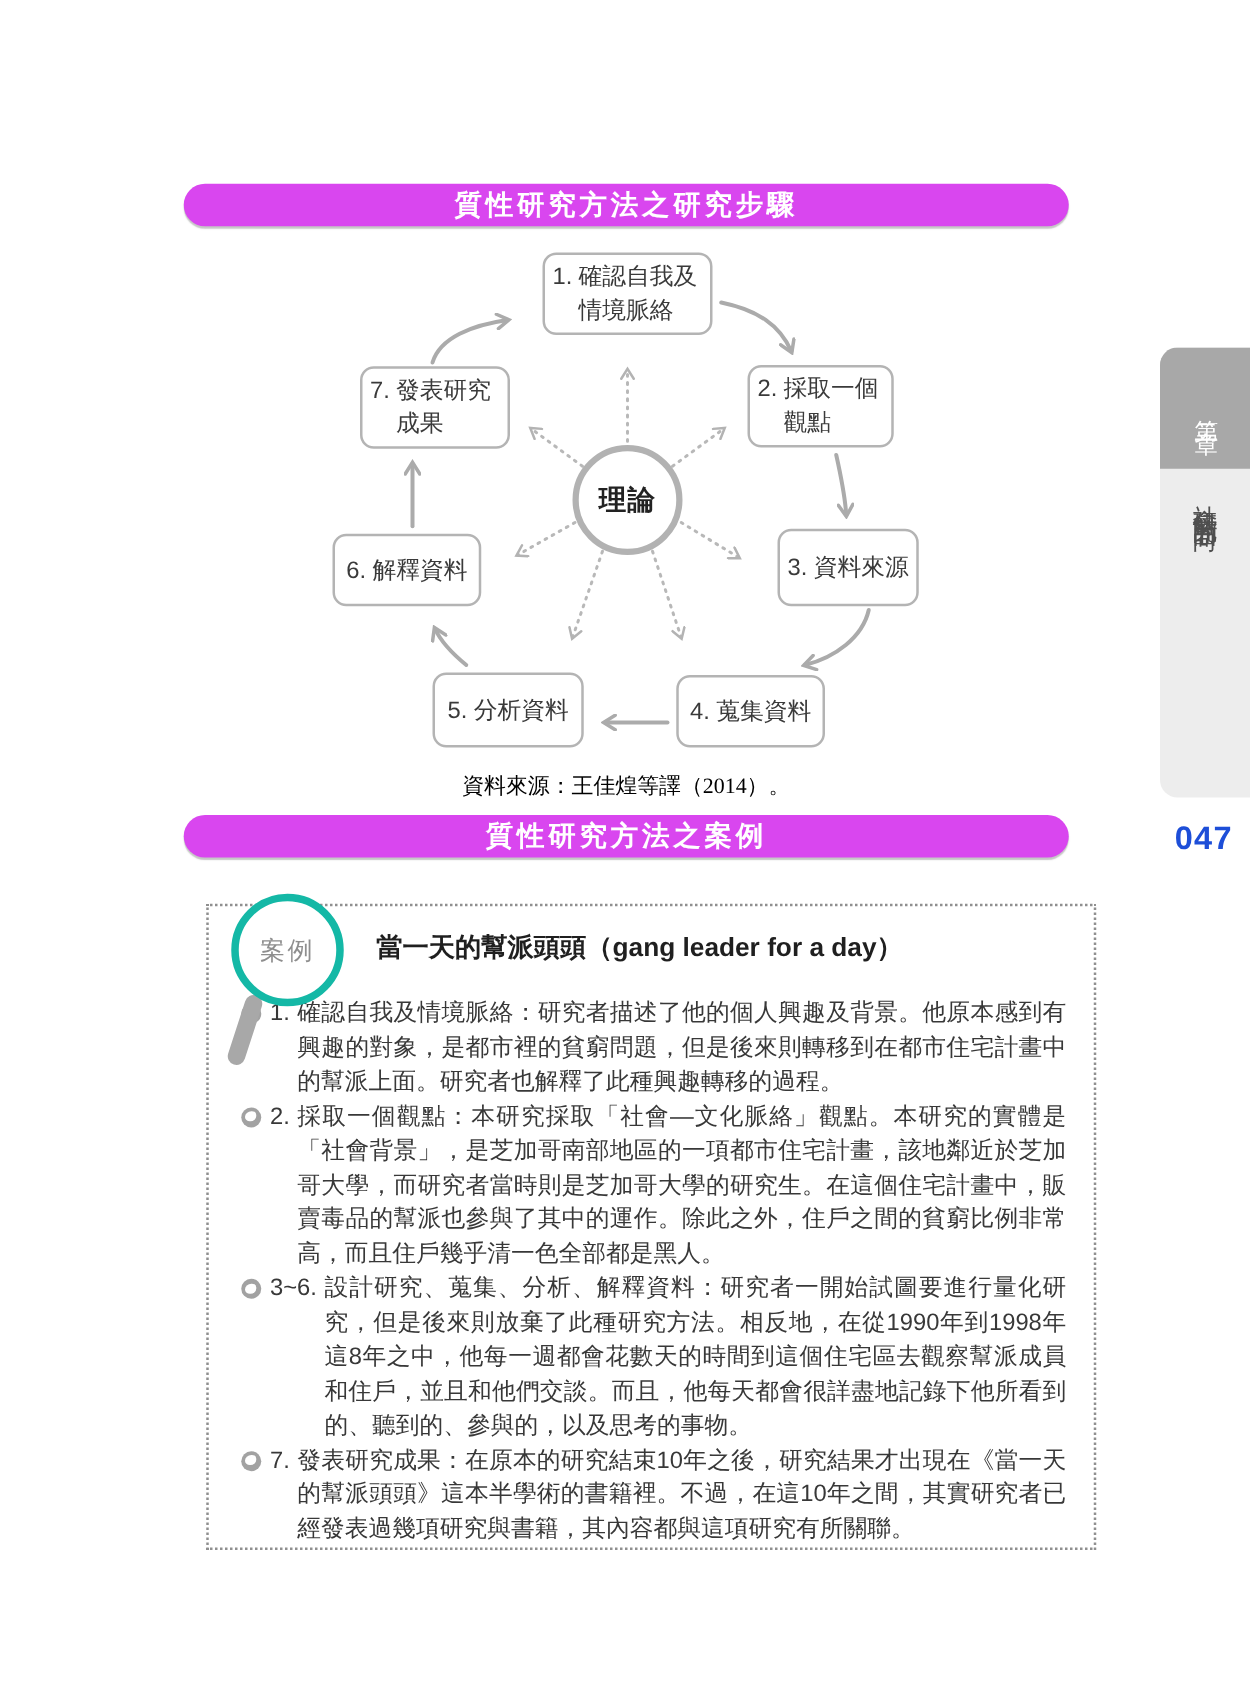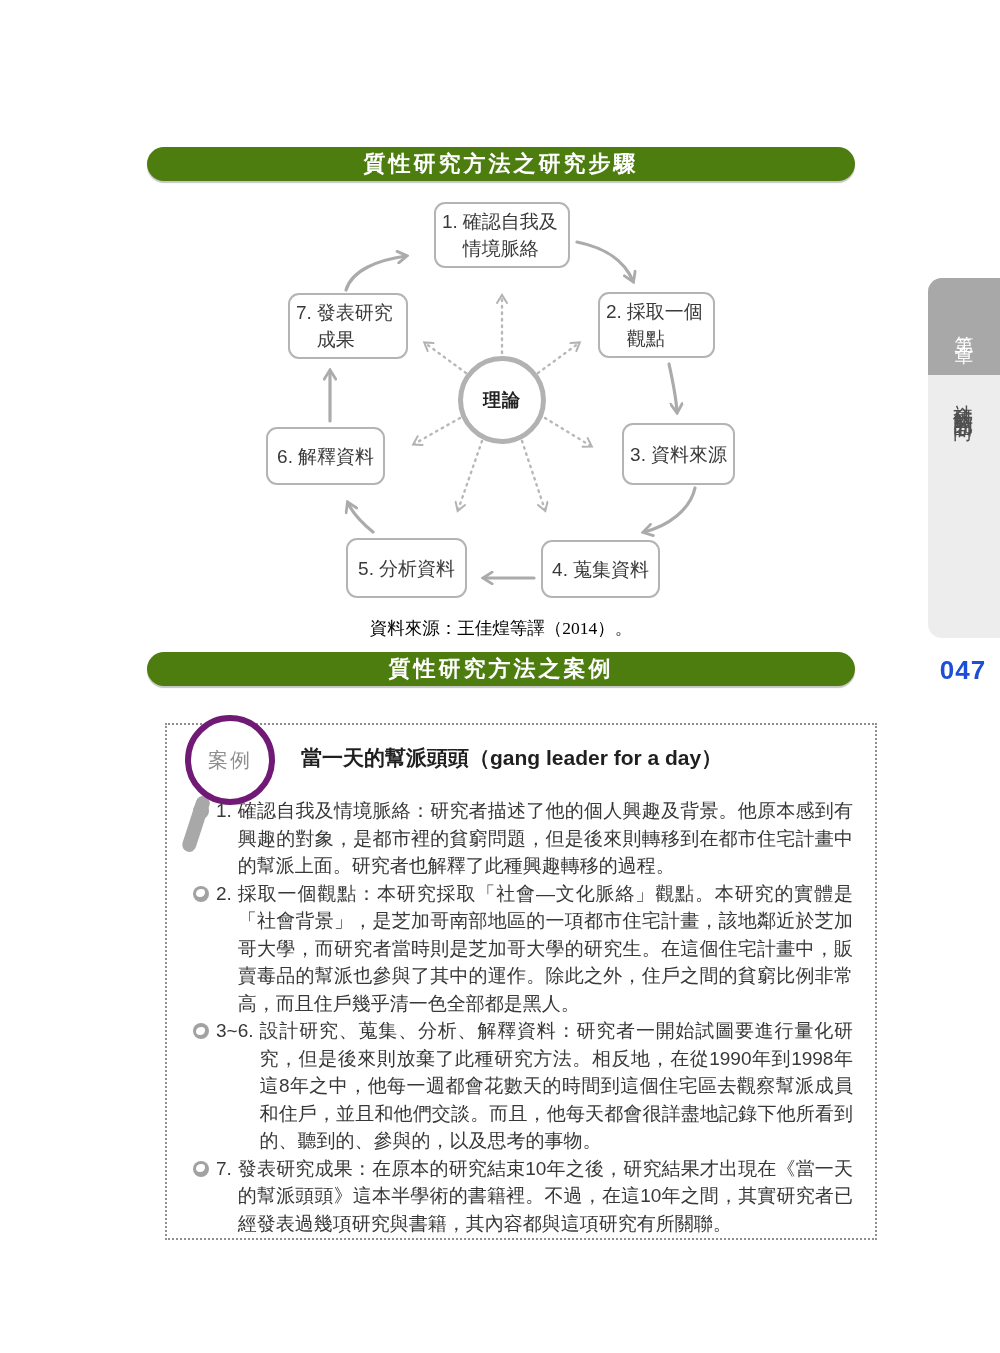--- a/index.html
+++ b/index.html
@@ -1,21 +1,21 @@
 <!DOCTYPE html>
 <html><head>
 <meta charset="utf-8">
 <style>
   * { margin:0; padding:0; box-sizing:border-box; }
   html,body { background:#fff; }
   body { font-family:"Liberation Sans","DejaVu Sans",sans-serif; color:#2e2e2e; }
   .page { position:relative; width:1000px; height:1353px; background:#ffffff; overflow:hidden; }
 
   
-  .pill { position:absolute; left:147px; width:708px; height:34px; background:#4d7c0f;
+  .pill { position:absolute; left:147px; width:708px; height:34px; background:#d946ef;
           border-radius:17px; display:flex; align-items:center; justify-content:center;
           box-shadow:0 2px 1px rgba(90,90,90,.35); }
   .pill span { color:#ffffff; font-size:22px; font-weight:700; letter-spacing:3px; }
   .pill1 { top:147px; }
   .pill2 { top:652px; }
 
   
   .pagenum { position:absolute; left:933px; top:655px; width:60px; text-align:center;
              font-size:26px; font-weight:700; color:#1d4ed8; letter-spacing:1px; }
 
@@ -42,21 +42,21 @@
   .b1 { left:434px; top:12px;  width:136px; height:66px; }
   .b2 { left:598px; top:102px; width:117px; height:66px; }
   .b3 { left:622px; top:233px; width:113px; height:62px; }
   .b4 { left:541px; top:350px; width:119px; height:58px; }
   .b5 { left:346px; top:348px; width:121px; height:60px; }
   .b6 { left:266px; top:237px; width:119px; height:58px; }
   .b7 { left:288px; top:103px; width:120px; height:66px; }
   .dcircle { position:absolute; left:458px; top:166px; width:88px; height:88px;
              border:5px solid #b2b2b2; border-radius:50%; background:#fff;
              display:flex; align-items:center; justify-content:center;
-             font-size:18px; font-weight:700; color:#222; letter-spacing:1px; }
+             font-size:22px; font-weight:700; color:#222; letter-spacing:1px; }
 
   
   .source { position:absolute; left:147px; top:616px; width:708px; text-align:center;
             font-family:"Liberation Serif","DejaVu Serif",serif; font-size:17.5px; color:#000000; }
 
   
   .casebox { position:absolute; left:165px; top:723px; width:712px; height:517px;
              border:2px dotted #8f8f8f; background:#fff; }
   .case-title { margin:19px 20px 0 134px; font-size:21px; font-weight:700; color:#1f1f1f; }
   .case-list { margin:25px 22px 0 26px; }
@@ -64,21 +64,21 @@
   .bullet { width:16px; height:16px; border-radius:50%; background:#a2a2a2;
             position:relative; flex:none; margin:6px 7px 0 0; }
   .bullet::after { content:""; position:absolute; left:3px; top:3.5px; width:9px; height:8px;
                    background:#fff; border-radius:60% 40% 55% 45%; }
   .inum { white-space:nowrap; margin-right:6px; }
   .itext { flex:1; text-align:justify; }
 
   
   .magnifier { position:absolute; left:165px; top:705px; width:130px; height:160px; z-index:3; }
   .mag-circle { position:absolute; left:20px; top:10px; width:90px; height:90px;
-                border:6px solid #701a75; border-radius:50%; background:#fff;
+                border:6px solid #14b8a6; border-radius:50%; background:#fff;
                 display:flex; align-items:center; justify-content:center; }
   .mag-circle span { color:#8e8e8e; font-size:20px; letter-spacing:2px; }
   .mag-handle { position:absolute; left:24px; top:90px; width:14px; height:58px;
                 background:#a8a8a8; border-radius:7px; transform:rotate(18deg); }
 </style>
 </head>
 <body>
 
 <div class="page">
 

